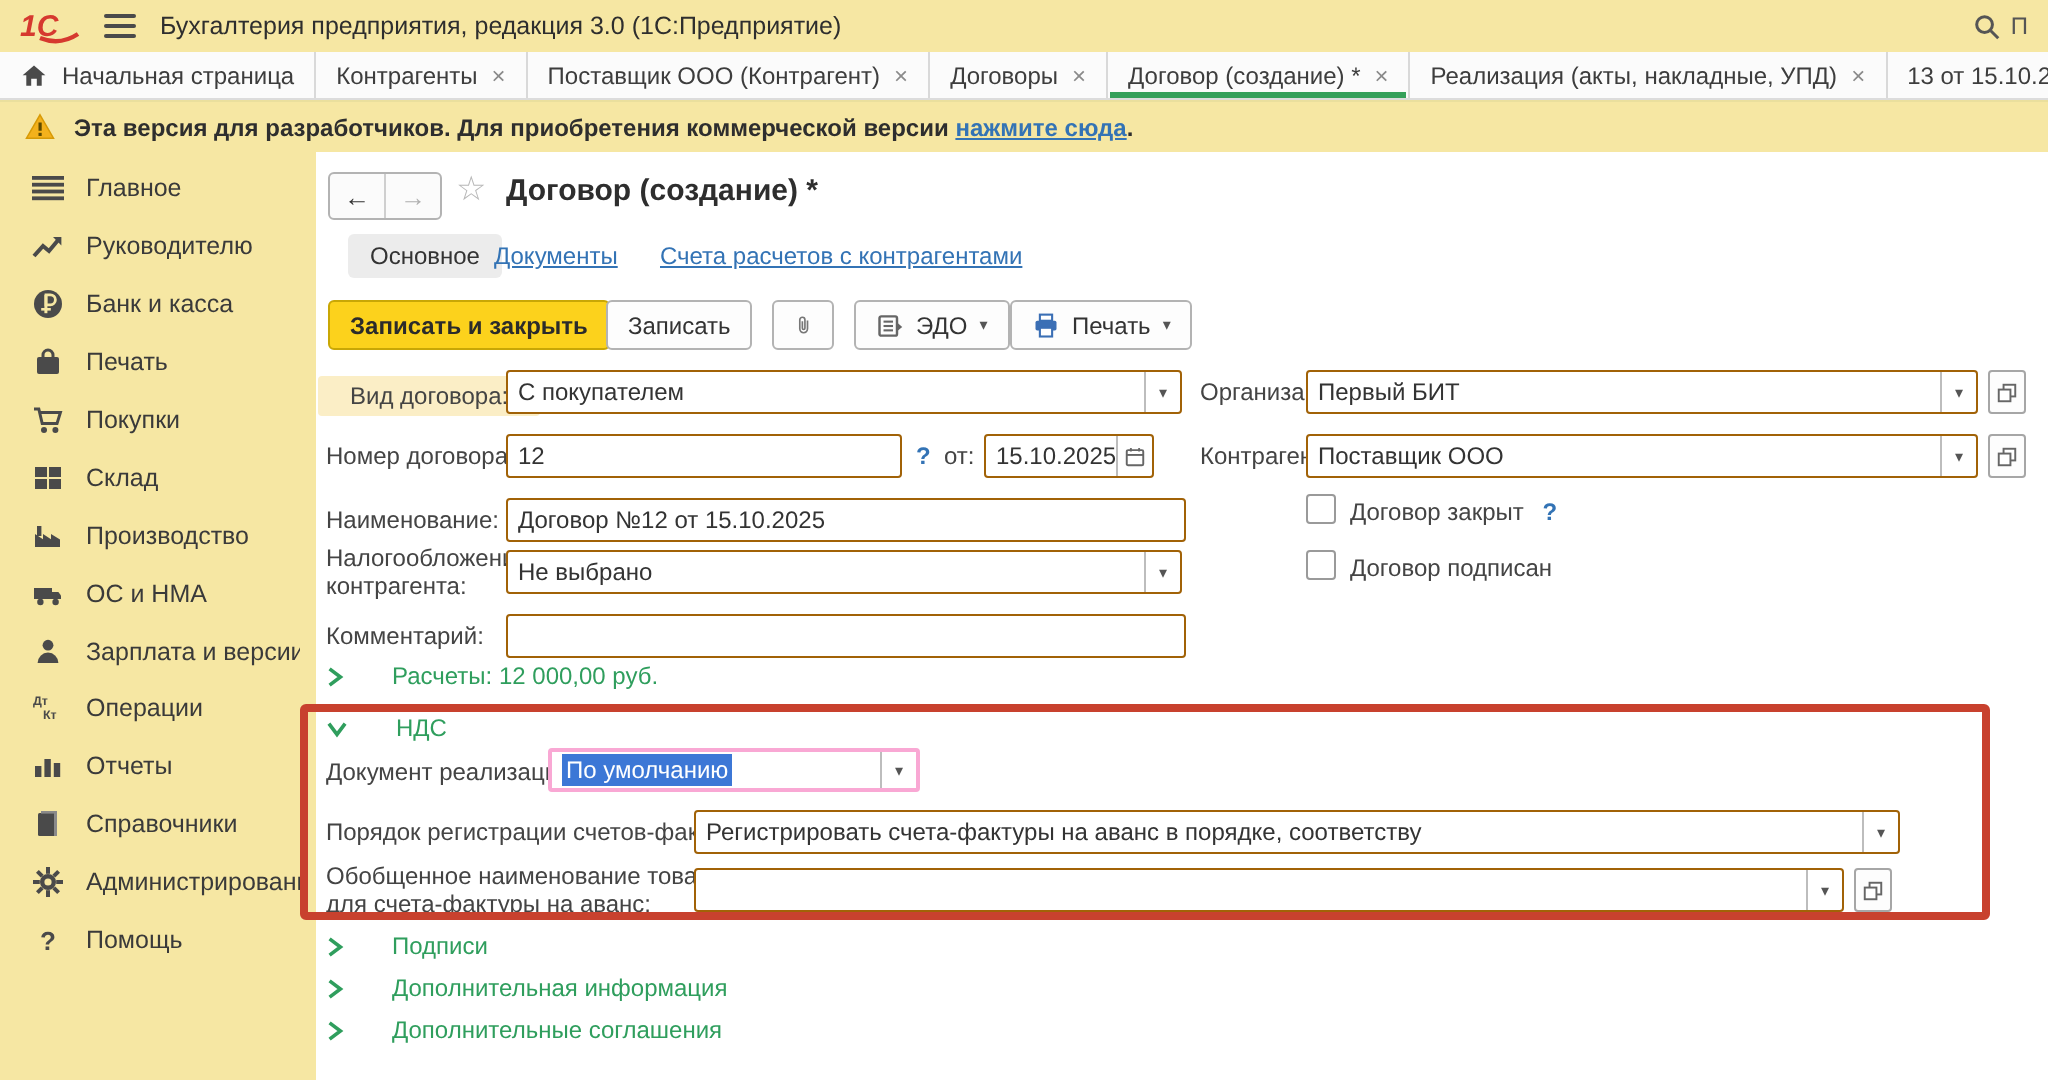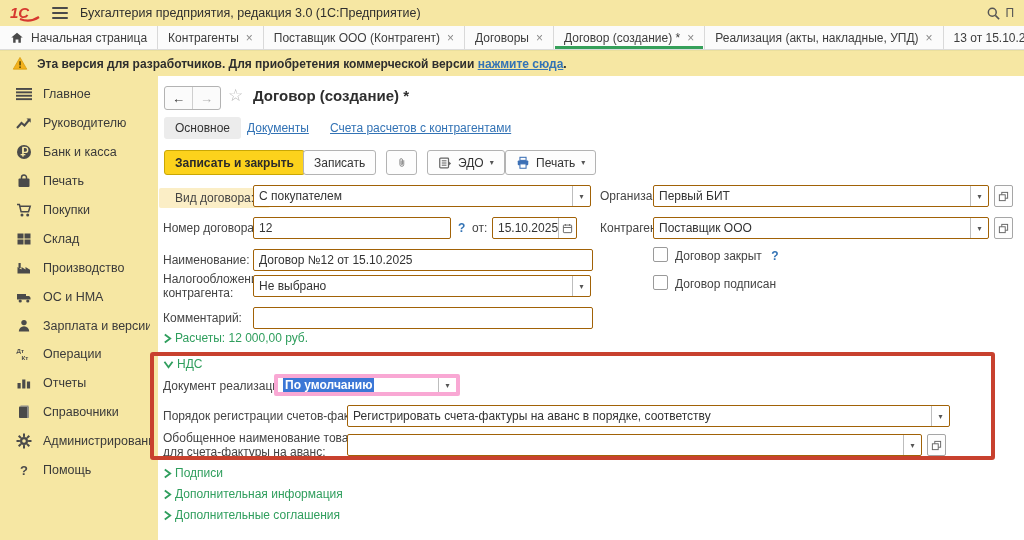--- a/index.html
+++ b/index.html
@@ -30,41 +30,41 @@
   
   .main{position:absolute;left:150px;top:76px;width:874px;height:464px;background:#fff;}
   .strip{position:absolute;left:0;top:0;bottom:0;width:8px;background:#f6e7a3;}
   .navgrp{position:absolute;left:14px;top:10px;height:22px;display:flex;border:1px solid #b3b3b3;
           border-radius:3px;overflow:hidden;background:#fbfbfb;}
   .navbtn{width:27px;display:flex;align-items:center;justify-content:center;font-size:13px;cursor:pointer;}
   .navbtn+.navbtn{border-left:1px solid #cfcfcf;}
   .navbtn.fwd{color:#b0b0b0;}
   .star{position:absolute;left:78px;top:9px;font-size:17px;color:#b8b8b8;cursor:pointer;}
   .ftitle{position:absolute;left:103px;top:11px;font-size:15px;font-weight:bold;color:#2e2e2e;}
-  .navtab-pill{position:absolute;left:14px;top:41px;height:22px;background:#ececec;border-radius:3px;
+  .navtab-pill{position:absolute;left:24px;top:41px;height:22px;background:#ececec;border-radius:3px;
                display:flex;align-items:center;padding:0 11px;font-size:12px;color:#333;cursor:pointer;}
   .navtab-link{position:absolute;top:45px;font-size:12px;color:#3373b5;text-decoration:underline;cursor:pointer;white-space:nowrap;}
   .tbtn{position:absolute;top:74px;height:25px;border:1px solid #b3b3b3;border-radius:3px;background:#fdfdfd;
         display:flex;align-items:center;gap:6px;padding:0 10px;font-size:12px;color:#333;
         box-sizing:border-box;cursor:pointer;white-space:nowrap;}
   .tbtn.primary{background:#fcd21c;border-color:#c9a705;font-weight:bold;color:#2b2b2b;}
   .caret{font-size:8px;color:#555;}
   .lbl{position:absolute;font-size:12px;color:#444;white-space:nowrap;}
   .lbl.hl{background:#fbeec6;padding:3px 16px;border-radius:2px;}
   .fld{position:absolute;height:22px;border:1px solid #a16207;border-radius:2px;background:#fff;
        display:flex;align-items:stretch;box-sizing:border-box;font-size:12px;cursor:text;}
   .fld .val{flex:1;display:flex;align-items:center;padding:0 5px;white-space:nowrap;overflow:hidden;}
   .fld .dd{width:17px;border-left:1px solid #bdbdbd;display:flex;align-items:center;justify-content:center;
            color:#555;font-size:8px;cursor:pointer;flex:none;}
-  .fld.focus{border:4px solid #f9a8d4;font-weight:bold;}
+  .fld.focus{border:2px solid #f9a8d4;}
   .sel{background:#3c77d6;color:#fff;padding:1px 2px;}
   .sqbtn{position:absolute;height:22px;width:19px;border:1px solid #a6a6a6;border-radius:2px;background:#fdfdfd;
          display:flex;align-items:center;justify-content:center;box-sizing:border-box;cursor:pointer;}
   .help{color:#3373b5;font-weight:bold;cursor:pointer;}
-  .glink{position:absolute;display:flex;align-items:center;gap:3px;color:#2f9e5d;font-size:12px;cursor:pointer;white-space:nowrap;}
+  .glink{position:absolute;display:flex;align-items:center;gap:24px;color:#2f9e5d;font-size:12px;cursor:pointer;white-space:nowrap;}
   .redbox{position:absolute;left:0;top:276px;width:845px;height:108px;border:4px solid #c8412e;
           border-radius:3px;box-sizing:border-box;z-index:5;pointer-events:none;}
   .chk{display:inline-block;width:13px;height:13px;border:1px solid #9a9a9a;border-radius:2px;background:#fff;
        vertical-align:-2px;margin-right:7px;cursor:pointer;}
   .chkrow{position:absolute;font-size:12px;color:#444;cursor:pointer;white-space:nowrap;}
 </style>
 </head>
 <body>
 
 <div class="stage">

